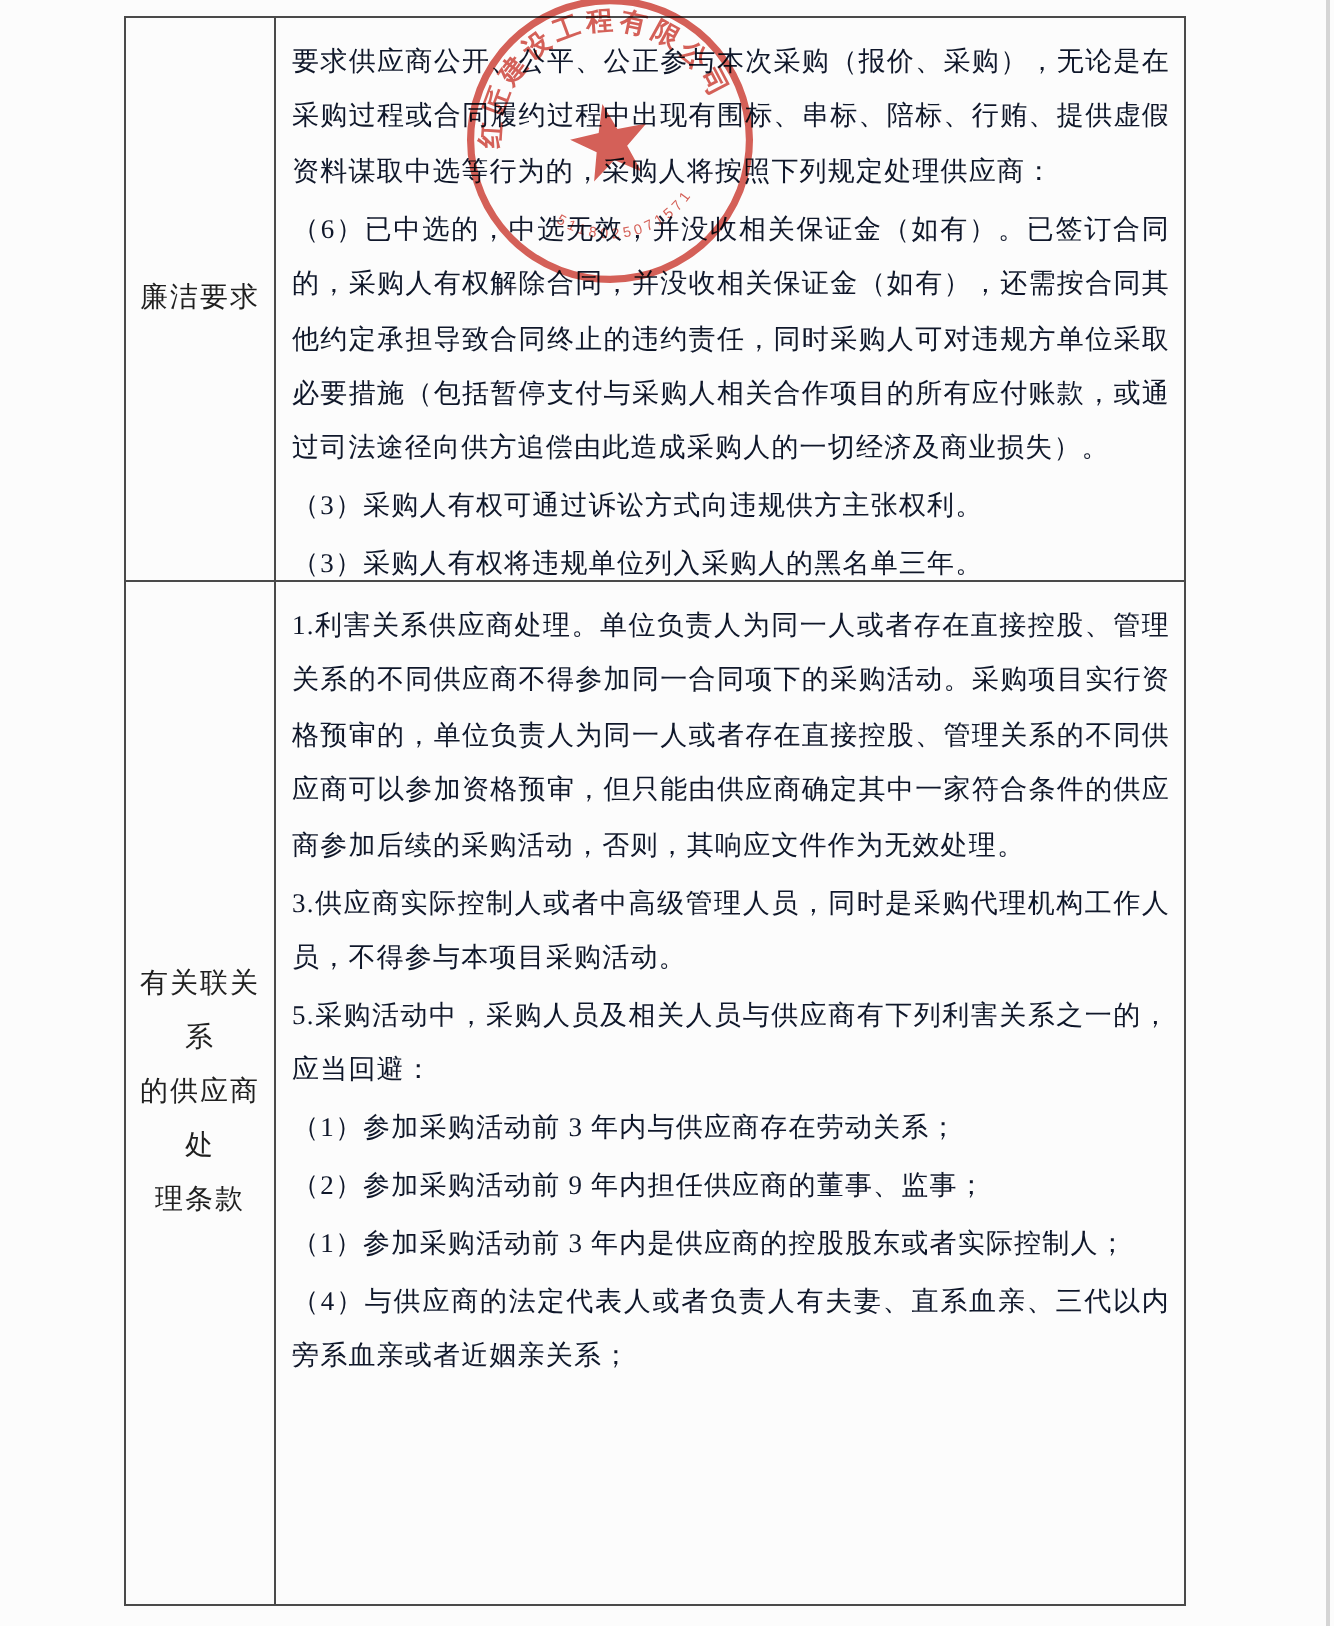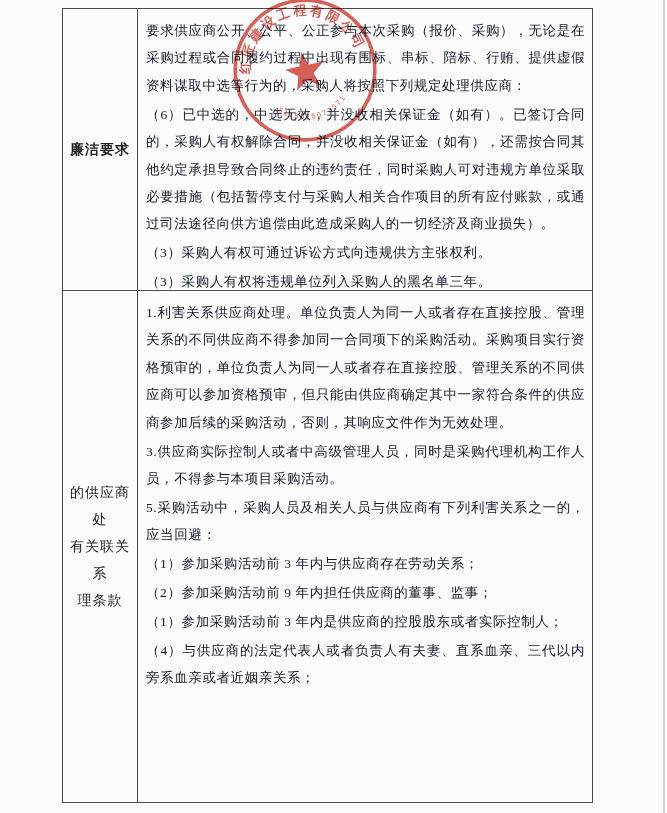--- a/index.html
+++ b/index.html
@@ -17,21 +17,21 @@
   .row { display:flex; overflow:hidden; }
   .row-integrity { height:281px; border-bottom:1px solid #4a4a4a; }
   .row-relation { height:511px; }
 
   .cell-header {
     width:74px; flex:0 0 74px; border-right:1px solid #4a4a4a;
     display:flex; flex-direction:column; justify-content:center; align-items:center;
     color:#1f1f1f; font-size:14px; line-height:27px; letter-spacing:1px;
     text-align:center;
   }
-  .row-integrity .cell-header { font-weight:bold; }
+  .row-integrity .cell-header { font-weight:normal; }
 
   .cell-body {
     flex:1; padding:8px 7px 0 8px; overflow:hidden;
   }
   .para {
     margin:0 0 1.5px 0;
     font-size:13.5px; line-height:27.4px; letter-spacing:0.6px;
     color:#0f172a; text-align:justify;
   }
 
@@ -66,22 +66,22 @@
       <p class="para">要求供应商公开、公平、公正参与本次采购（报价、采购），无论是在采购过程或合同履约过程中出现有围标、串标、陪标、行贿、提供虚假资料谋取中选等行为的，采购人将按照下列规定处理供应商：</p>
           <p class="para">（6）已中选的，中选无效，并没收相关保证金（如有）。已签订合同的，采购人有权解除合同，并没收相关保证金（如有），还需按合同其他约定承担导致合同终止的违约责任，同时采购人可对违规方单位采取必要措施（包括暂停支付与采购人相关合作项目的所有应付账款，或通过司法途径向供方追偿由此造成采购人的一切经济及商业损失）。</p>
           <p class="para">（3）采购人有权可通过诉讼方式向违规供方主张权利。</p>
           <p class="para">（3）采购人有权将违规单位列入采购人的黑名单三年。</p>
         </div>
     </section>
 
     <section class="row row-relation">
       <div class="cell-header">
 
-      <div class="hline">的供应商处</div>
-          <div class="hline">有关联关系</div>
+      <div class="hline">有关联关系</div>
+          <div class="hline">的供应商处</div>
           <div class="hline">理条款</div>
         </div>
       <div class="cell-body">
 
       <p class="para">1.利害关系供应商处理。单位负责人为同一人或者存在直接控股、管理关系的不同供应商不得参加同一合同项下的采购活动。采购项目实行资格预审的，单位负责人为同一人或者存在直接控股、管理关系的不同供应商可以参加资格预审，但只能由供应商确定其中一家符合条件的供应商参加后续的采购活动，否则，其响应文件作为无效处理。</p>
           <p class="para">3.供应商实际控制人或者中高级管理人员，同时是采购代理机构工作人员，不得参与本项目采购活动。</p>
           <p class="para">5.采购活动中，采购人员及相关人员与供应商有下列利害关系之一的，应当回避：</p>
           <p class="para">（1）参加采购活动前 3 年内与供应商存在劳动关系；</p>
           <p class="para">（2）参加采购活动前 9 年内担任供应商的董事、监事；</p>
           <p class="para">（1）参加采购活动前 3 年内是供应商的控股股东或者实际控制人；</p>

